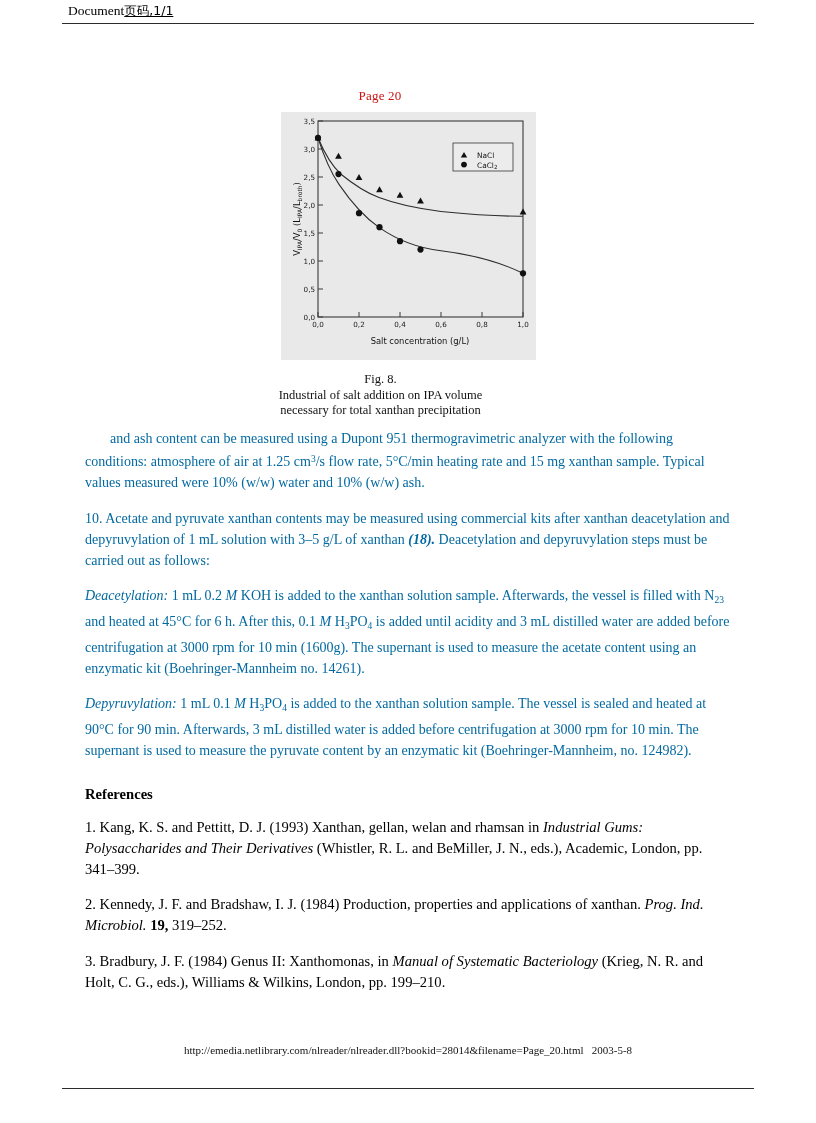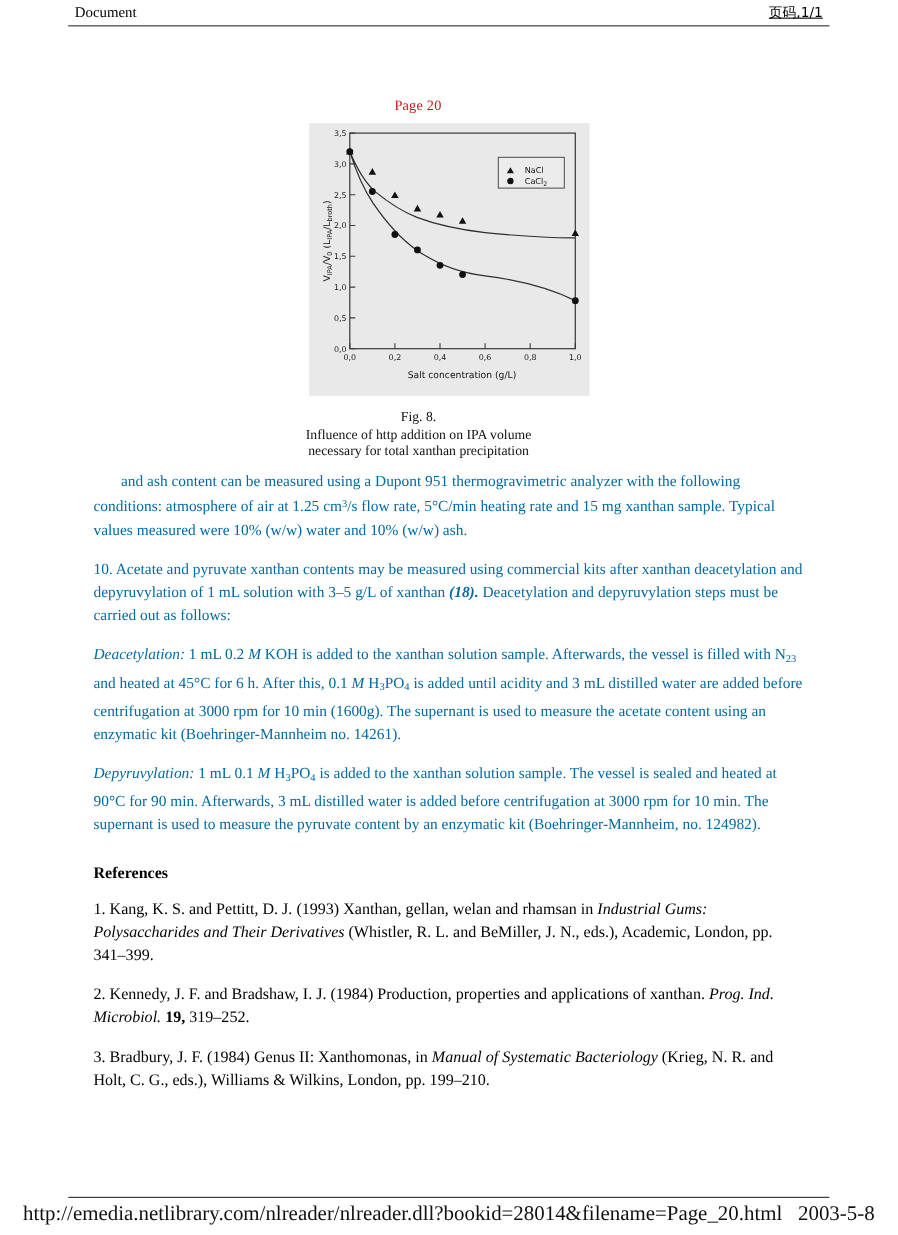--- a/index.html
+++ b/index.html
@@ -20,21 +20,20 @@
   .page-header {
     position: absolute;
     top: 0px;
     left: 0px;
     width: 816px;
     height: 26px;
     box-sizing: border-box;
     padding: 2px 68px 0 68px;
     display: flex;
     align-items: flex-start;
-    justify-content: space-between;
     font-size: 13.5px;
     line-height: 18px;
   }
   .header-left { white-space: nowrap; }
   .header-right {
     white-space: nowrap;
     font-family: "DejaVu Sans", sans-serif;
     font-size: 12.5px;
     text-decoration: underline;
   }
@@ -120,25 +119,25 @@
   .footer-rule {
     position: absolute;
     top: 1088px;
     left: 62px;
     width: 692px;
     height: 1px;
     background: #2b2b2b;
   }
   .page-footer {
     position: absolute;
-    top: 1095px;
+    top: 1041px;
     left: 0;
     width: 816px;
     text-align: center;
-    font-size: 19px;
+    font-size: 11px;
     line-height: 18px;
     color: #111;
   }
 </style>
 </head>
 <body>
 
 <div class="page-header">
   <span class="header-left">Document</span>
   <span class="header-right">页码,1/1</span>
@@ -229,21 +228,21 @@
         <circle cx="183" cy="52.6" r="2.9" fill="#111"></circle>
         <text x="196" y="45.6" font-family="DejaVu Sans, sans-serif" font-size="7.4" fill="#111">NaCl</text>
         <text x="196" y="55.6" font-family="DejaVu Sans, sans-serif" font-size="7.4" fill="#111"><tspan>CaCl</tspan><tspan font-size="5.6" dy="1.6">2</tspan></text>
       </g>
     </svg>
   </div>
 </div>
 
 <div class="fig-caption">
   <div>Fig. 8.</div>
-  <div>Influence of http addition on IPA volume</div>
+  <div>Industrial of salt addition on IPA volume</div>
   <div>necessary for total xanthan precipitation</div>
 </div>
 
 <div class="body-col">
 
   <p class="para indented"><span>and ash content can be measured using a Dupont 951 thermogravimetric analyzer with the following conditions: atmosphere of air at 1.25 cm</span><sup>3</sup><span>/s flow rate, 5°C/min heating rate and 15 mg xanthan sample. Typical values measured were 10% (w/w) water and 10% (w/w) ash.</span></p>
 
   <p class="para"><span>10. Acetate and pyruvate xanthan contents may be measured using commercial kits after xanthan deacetylation and depyruvylation of 1 mL solution with 3–5 g/L of xanthan </span><span class="bdit">(18).</span><span> Deacetylation and depyruvylation steps must be carried out as follows:</span></p>
 
   <p class="para"><span class="it">Deacetylation:</span><span> 1 mL 0.2 </span><span class="it">M</span><span> KOH is added to the xanthan solution sample. Afterwards, the vessel is filled with N</span><sub>23</sub><span> and heated at 45°C for 6 h. After this, 0.1 </span><span class="it">M</span><span> H</span><sub>3</sub><span>PO</span><sub>4</sub><span> is added until acidity and 3 mL distilled water are added before centrifugation at 3000 rpm for 10 min (1600g). The supernant is used to measure the acetate content using an enzymatic kit (Boehringer-Mannheim no. 14261).</span></p>

